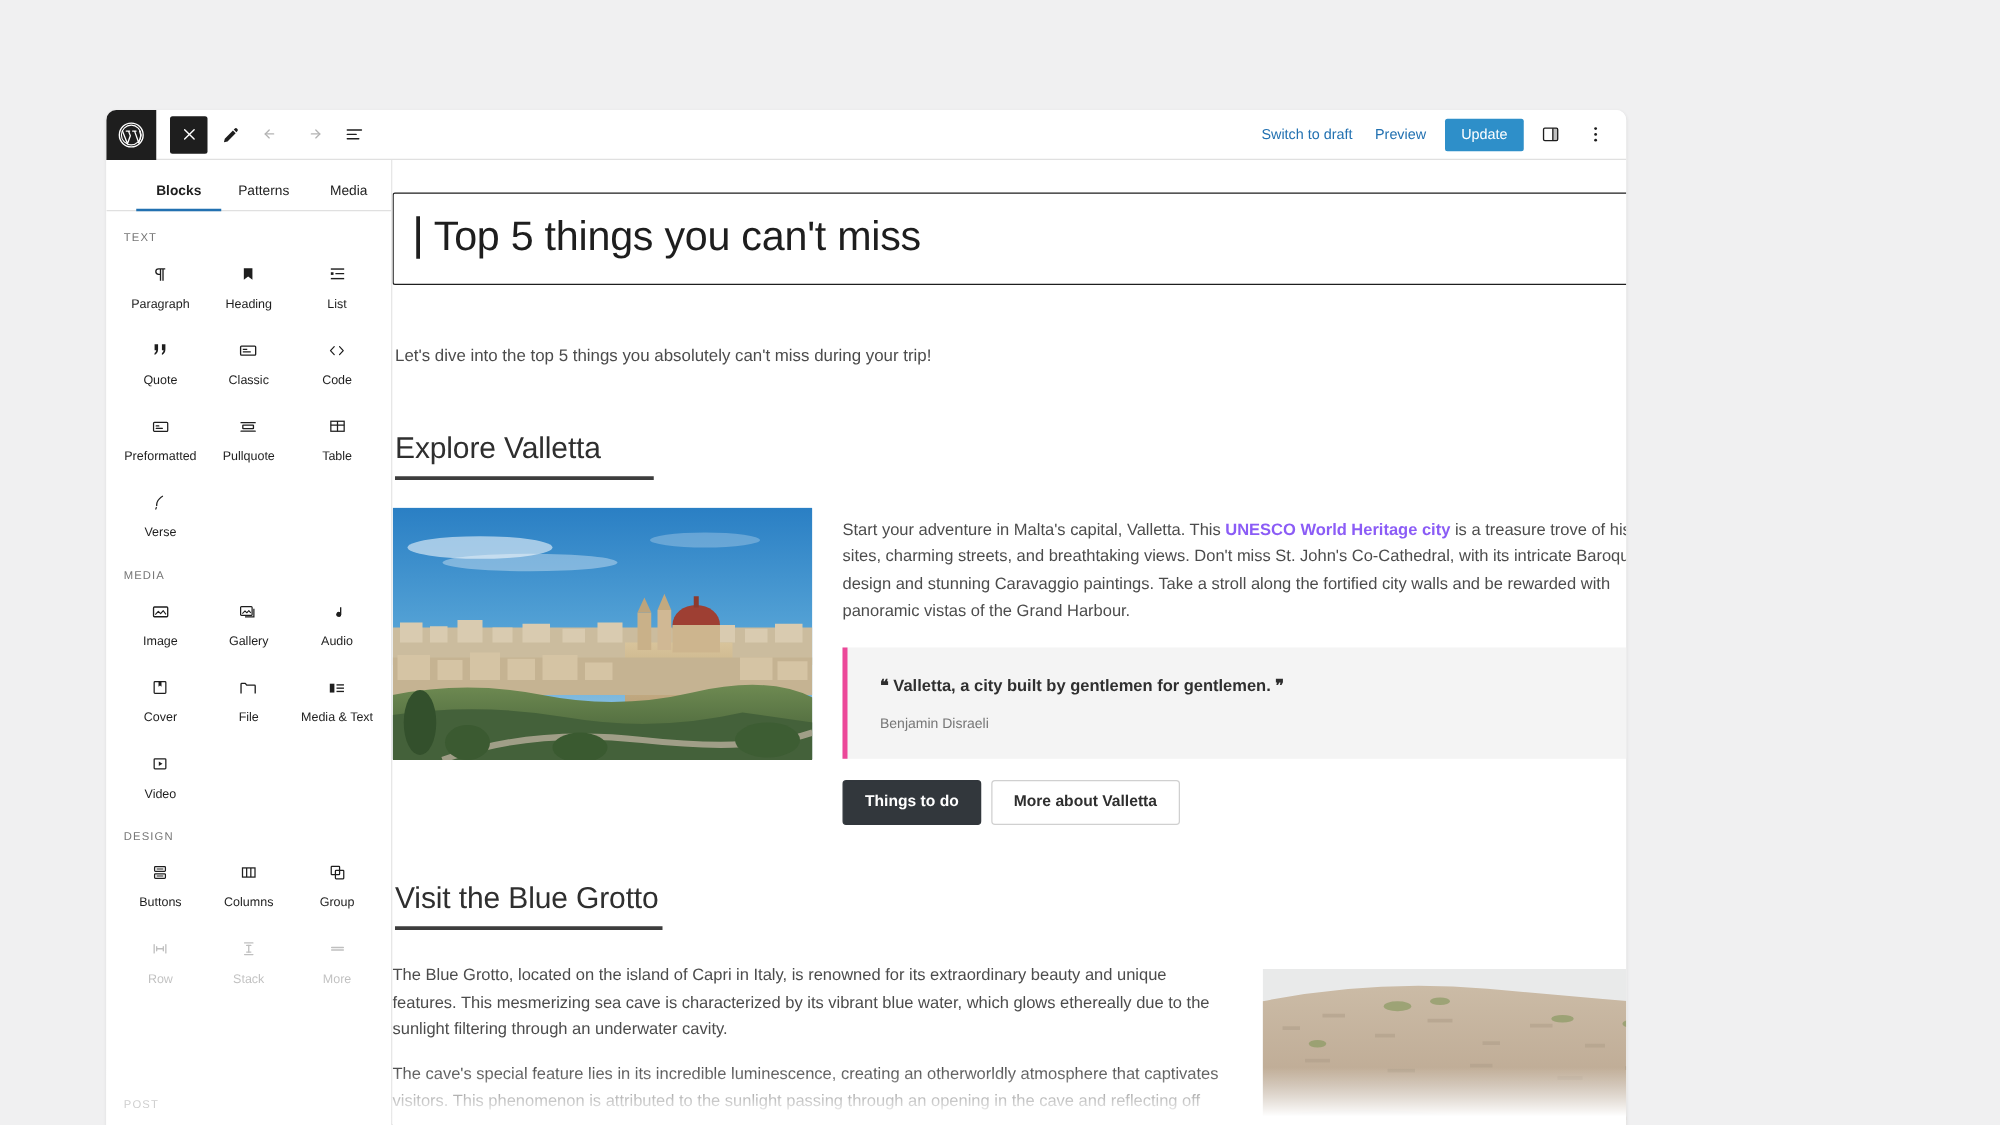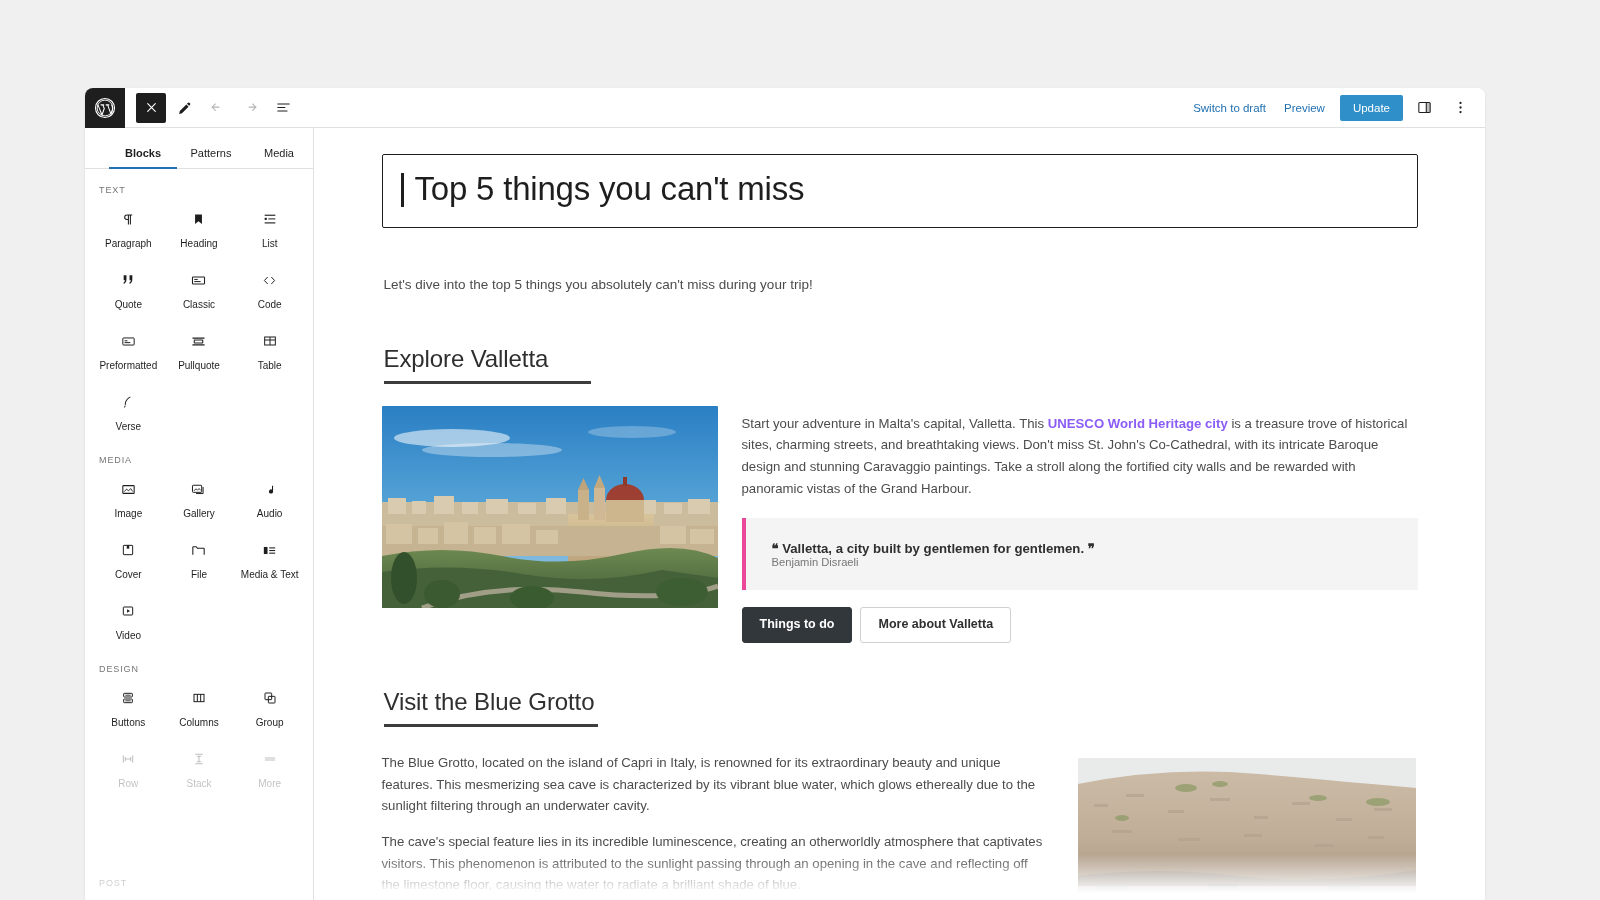--- a/index.html
+++ b/index.html
@@ -8,21 +8,21 @@
     width: 1600px; height: 900px;
     background: #f0f0f1;
     font-family: "Liberation Sans", sans-serif;
     overflow: hidden;
   }
 
   
   #app-window {
     position: absolute;
     left: 85px; top: 88px;
-    width: 1400px; height: 812px;
+    width: 1216px; height: 812px;
     background: #ffffff;
     border-radius: 8px 8px 0 0;
     overflow: hidden;
     box-shadow: 0 1px 3px rgba(0,0,0,.08);
   }
 
   
   #editor-header {
     position: relative;
     height: 40px;
@@ -298,20 +298,21 @@
     font-weight: bold;
     color: #2f2f2f;
     margin: 0;
   }
   .quote-text .qm { color: #2f2f2f; font-size: 13px; }
   .quote-cite {
     display: block;
     font-size: 11.2px;
     font-style: normal;
     color: #767676;
+    margin-top: 17px;
   }
 
   
   .btn-row { display: flex; gap: 8px; margin-top: 17px; }
   .wp-btn {
     font-size: 12.5px;
     font-weight: bold;
     padding: 10px 17px;
     border-radius: 3px;
     cursor: pointer;

